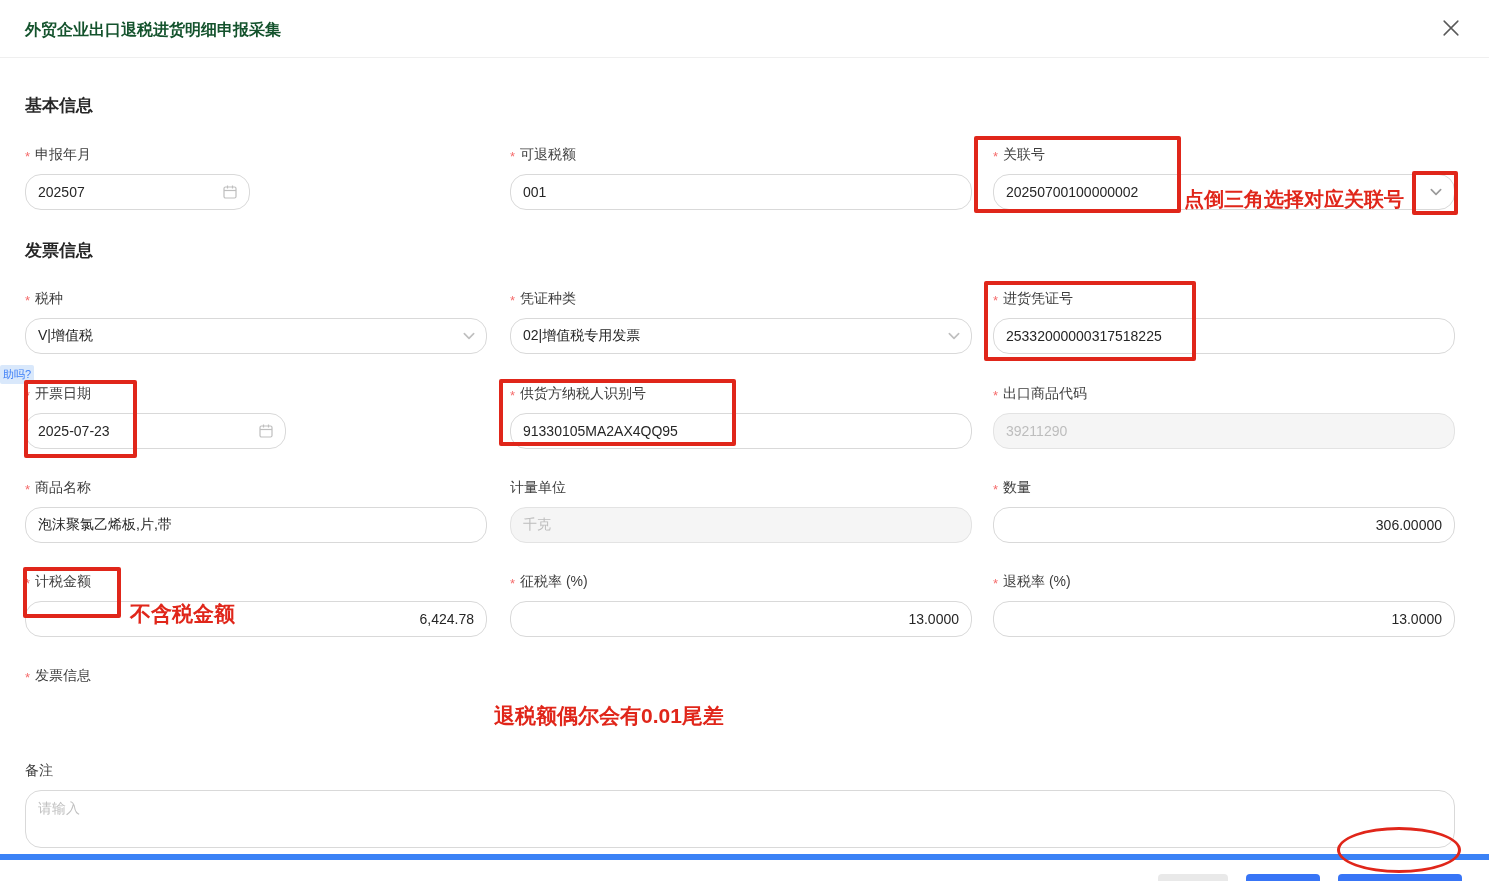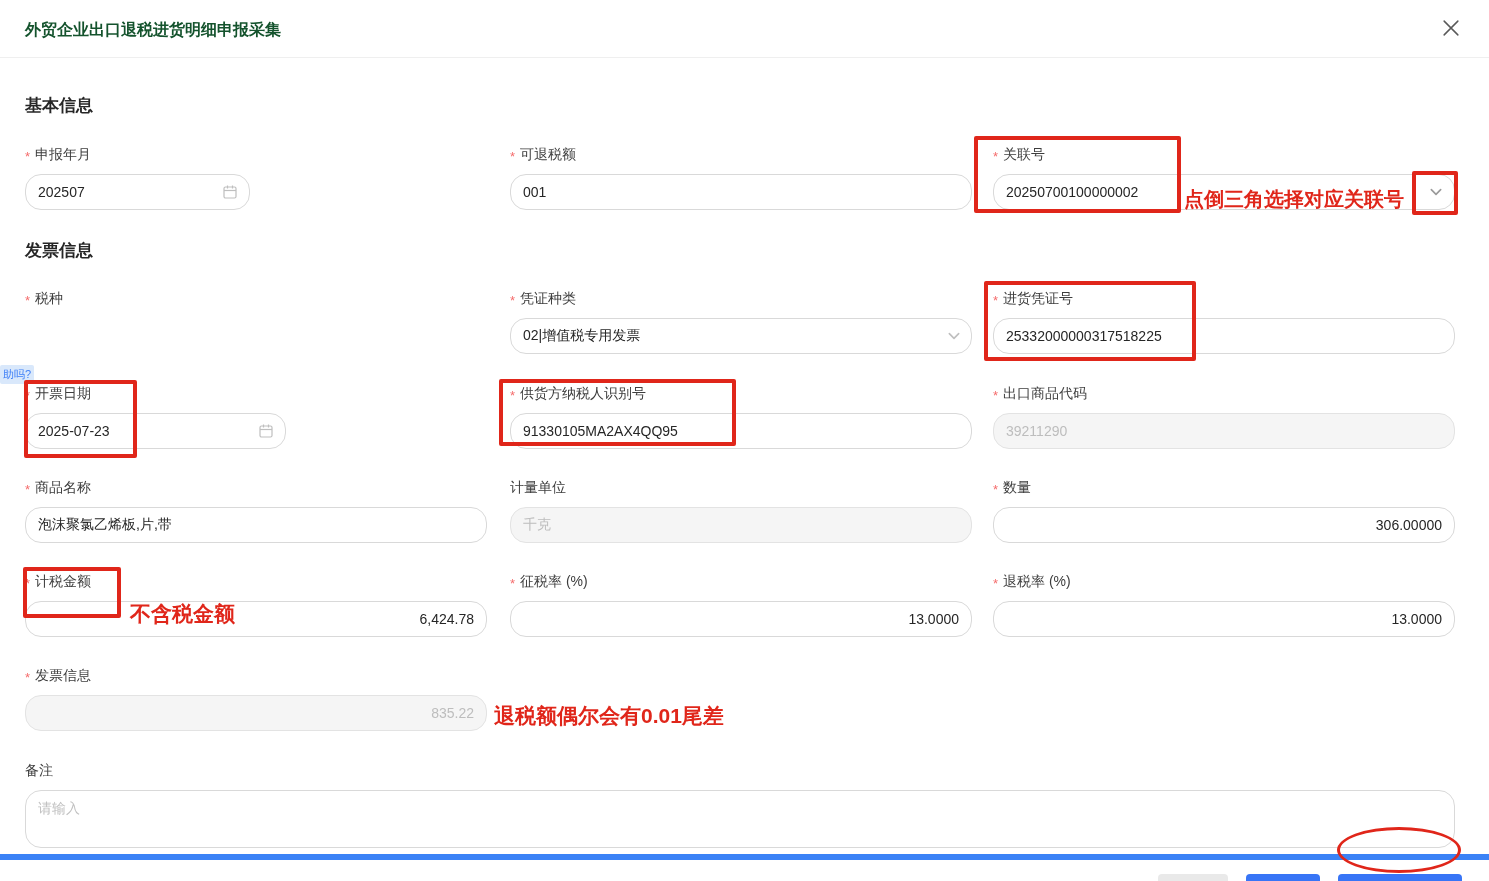--- a/index.html
+++ b/index.html
@@ -101,20 +101,28 @@
     </div>
   </div>
 
   <div class="section-h" style="left:25px;top:239px;">发票信息</div>
 
   <div class="field" style="left:25px;top:290px;width:462px;">
     <div class="lbl">
       <span class="star">*</span>
       <span>税种</span>
     </div>
+    <div class="ctrl sel">
+      <span class="sel-val">V|增值税</span>
+      <span style="display:flex;">
+        <svg viewBox="0 0 12 12" width="14" height="14">
+            <polyline points="2,4 6,8 10,4" fill="none" stroke="#bfbfbf" stroke-width="1.4" stroke-linecap="round" stroke-linejoin="round"></polyline>
+          </svg>
+      </span>
+    </div>
   </div>
 
   <div class="field" style="left:510px;top:290px;width:462px;">
     <div class="lbl">
       <span class="star">*</span>
       <span>凭证种类</span>
     </div>
     <div class="ctrl sel">
       <span class="sel-val">02|增值税专用发票</span>
       <span style="display:flex;">
@@ -230,23 +238,20 @@
     <div class="ctrl num">
       <input value="13.0000" style="">
     </div>
   </div>
 
   <div class="field" style="left:25px;top:667px;width:462px;">
     <div class="lbl">
       <span class="star">*</span>
       <span>发票信息</span>
     </div>
-    <div class="ctrl num disabled">
-      <input disabled="" value="835.22" style="">
-    </div>
   </div>
 
   <div class="field" style="left:25px;top:762px;width:1430px;">
     <div class="lbl">
       <span>备注</span>
     </div>
     <div class="ctrl remark-ctrl" style="height:58px;">
       <textarea placeholder="请输入" style=""></textarea>
     </div>
   </div>

